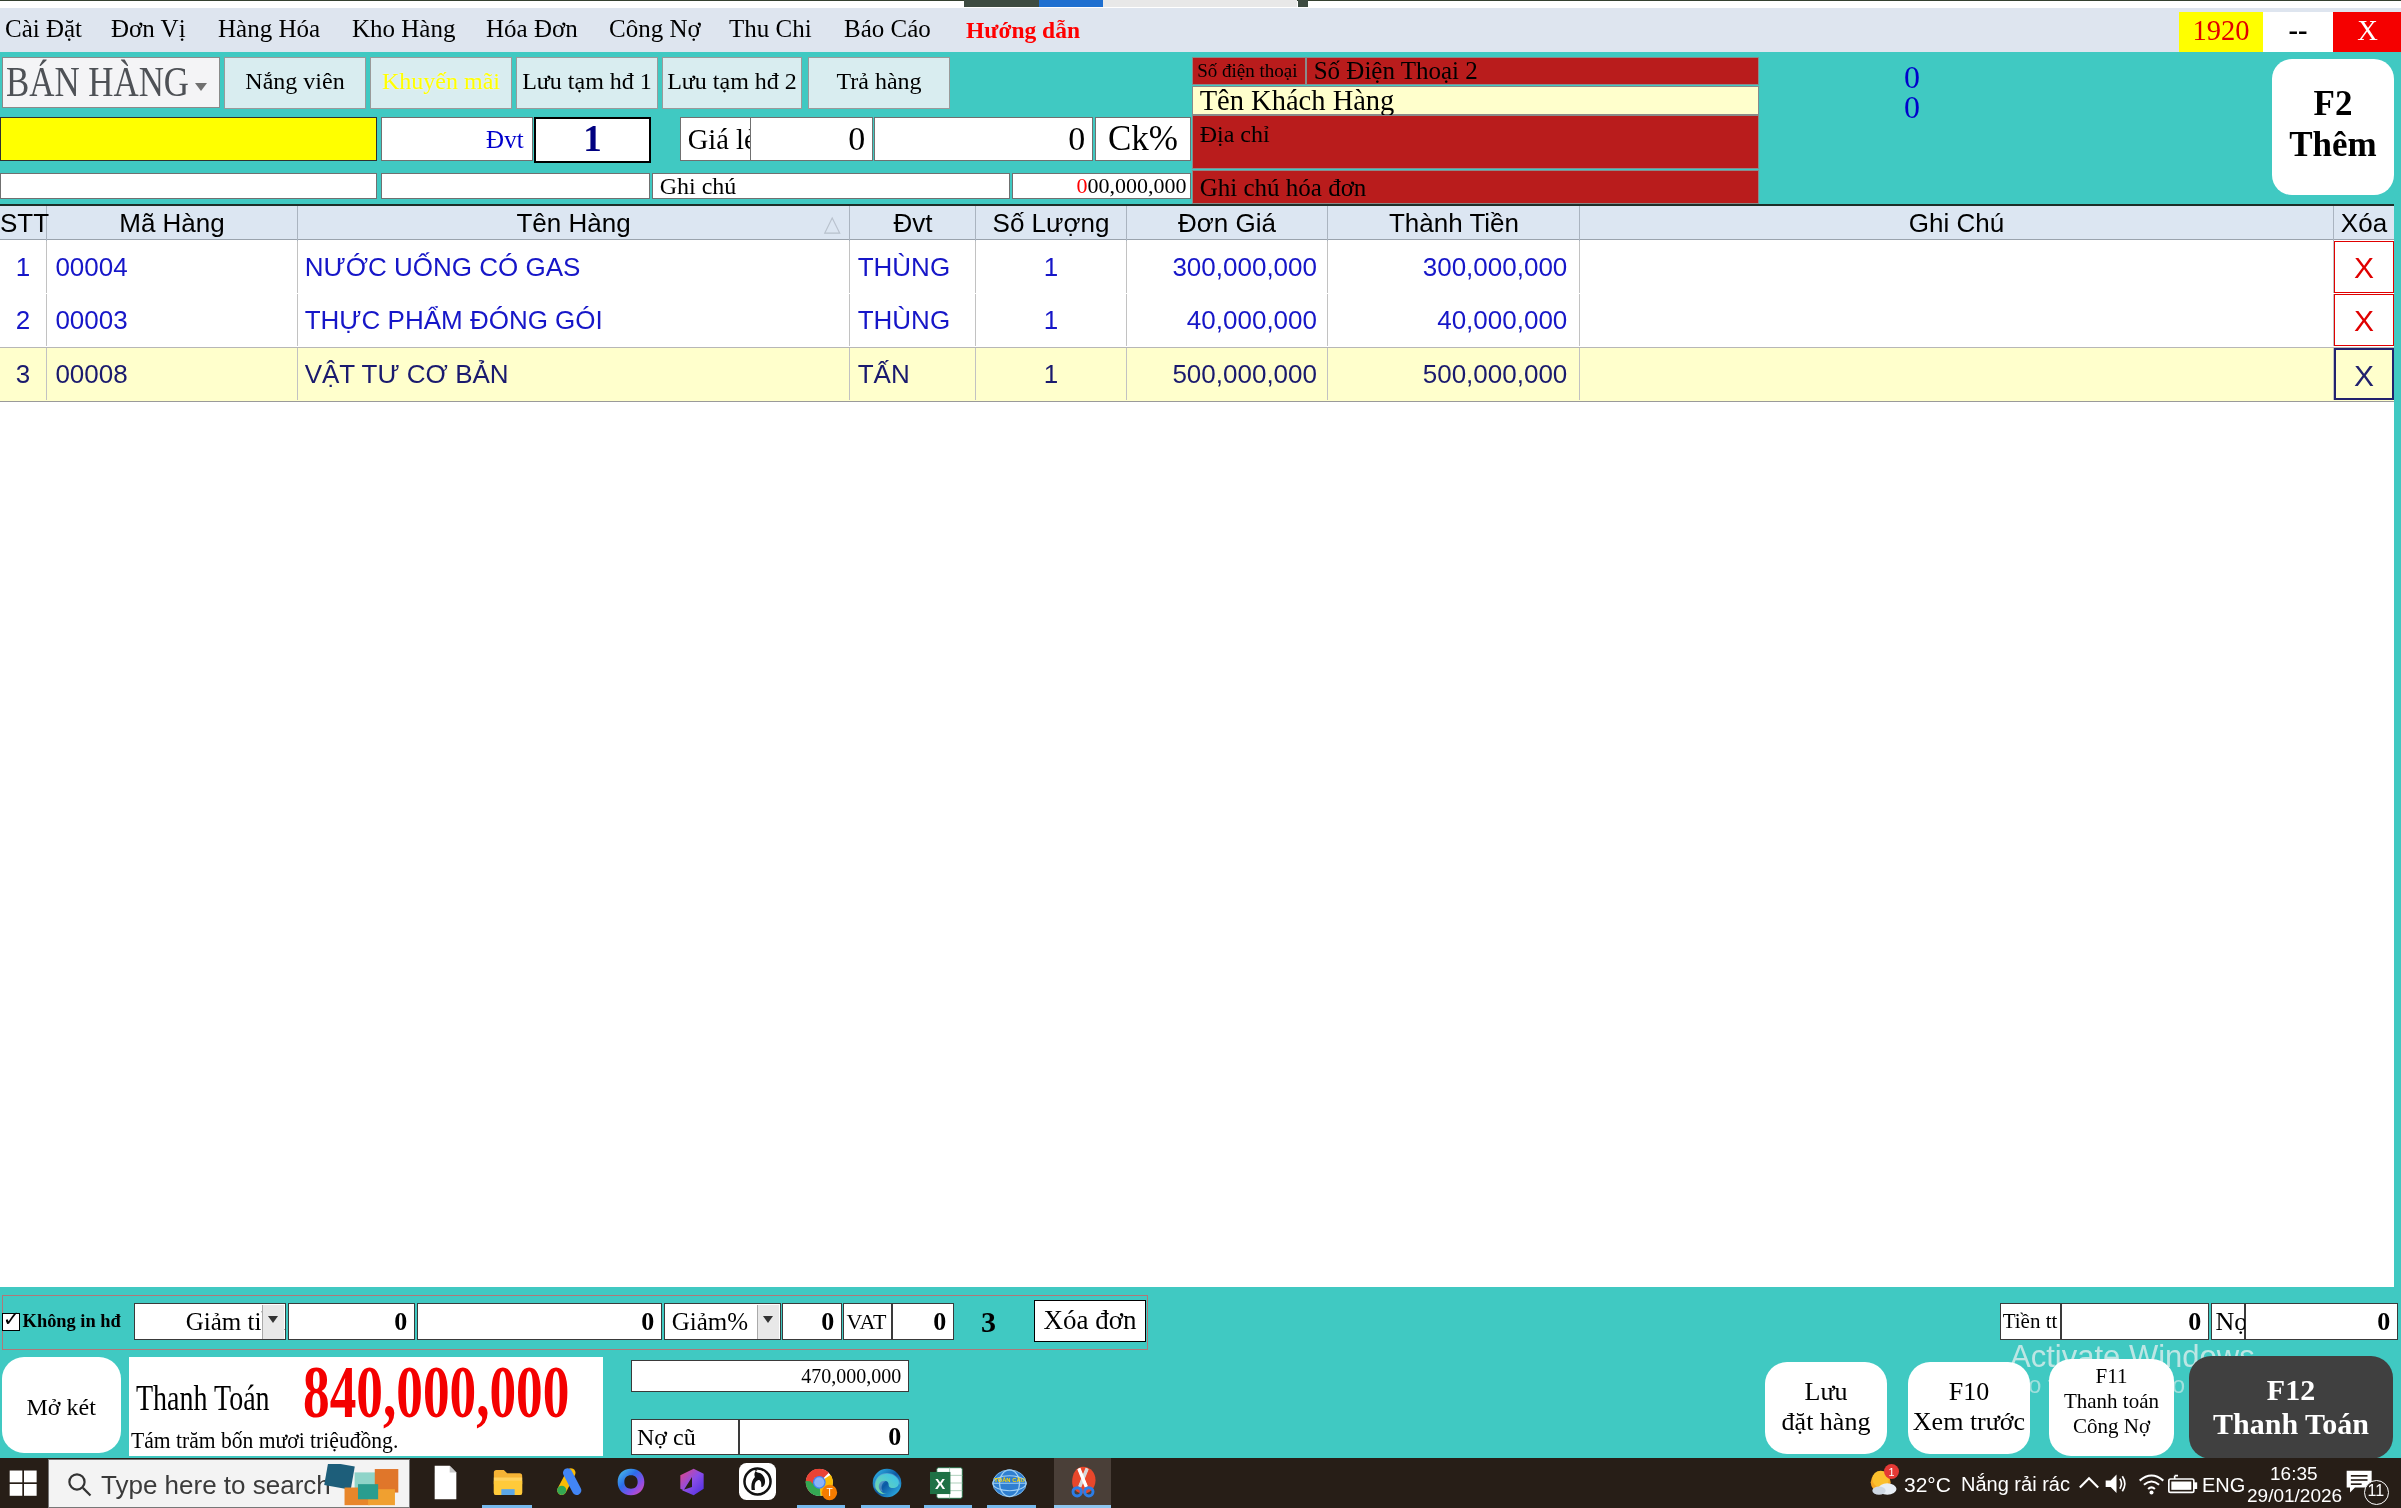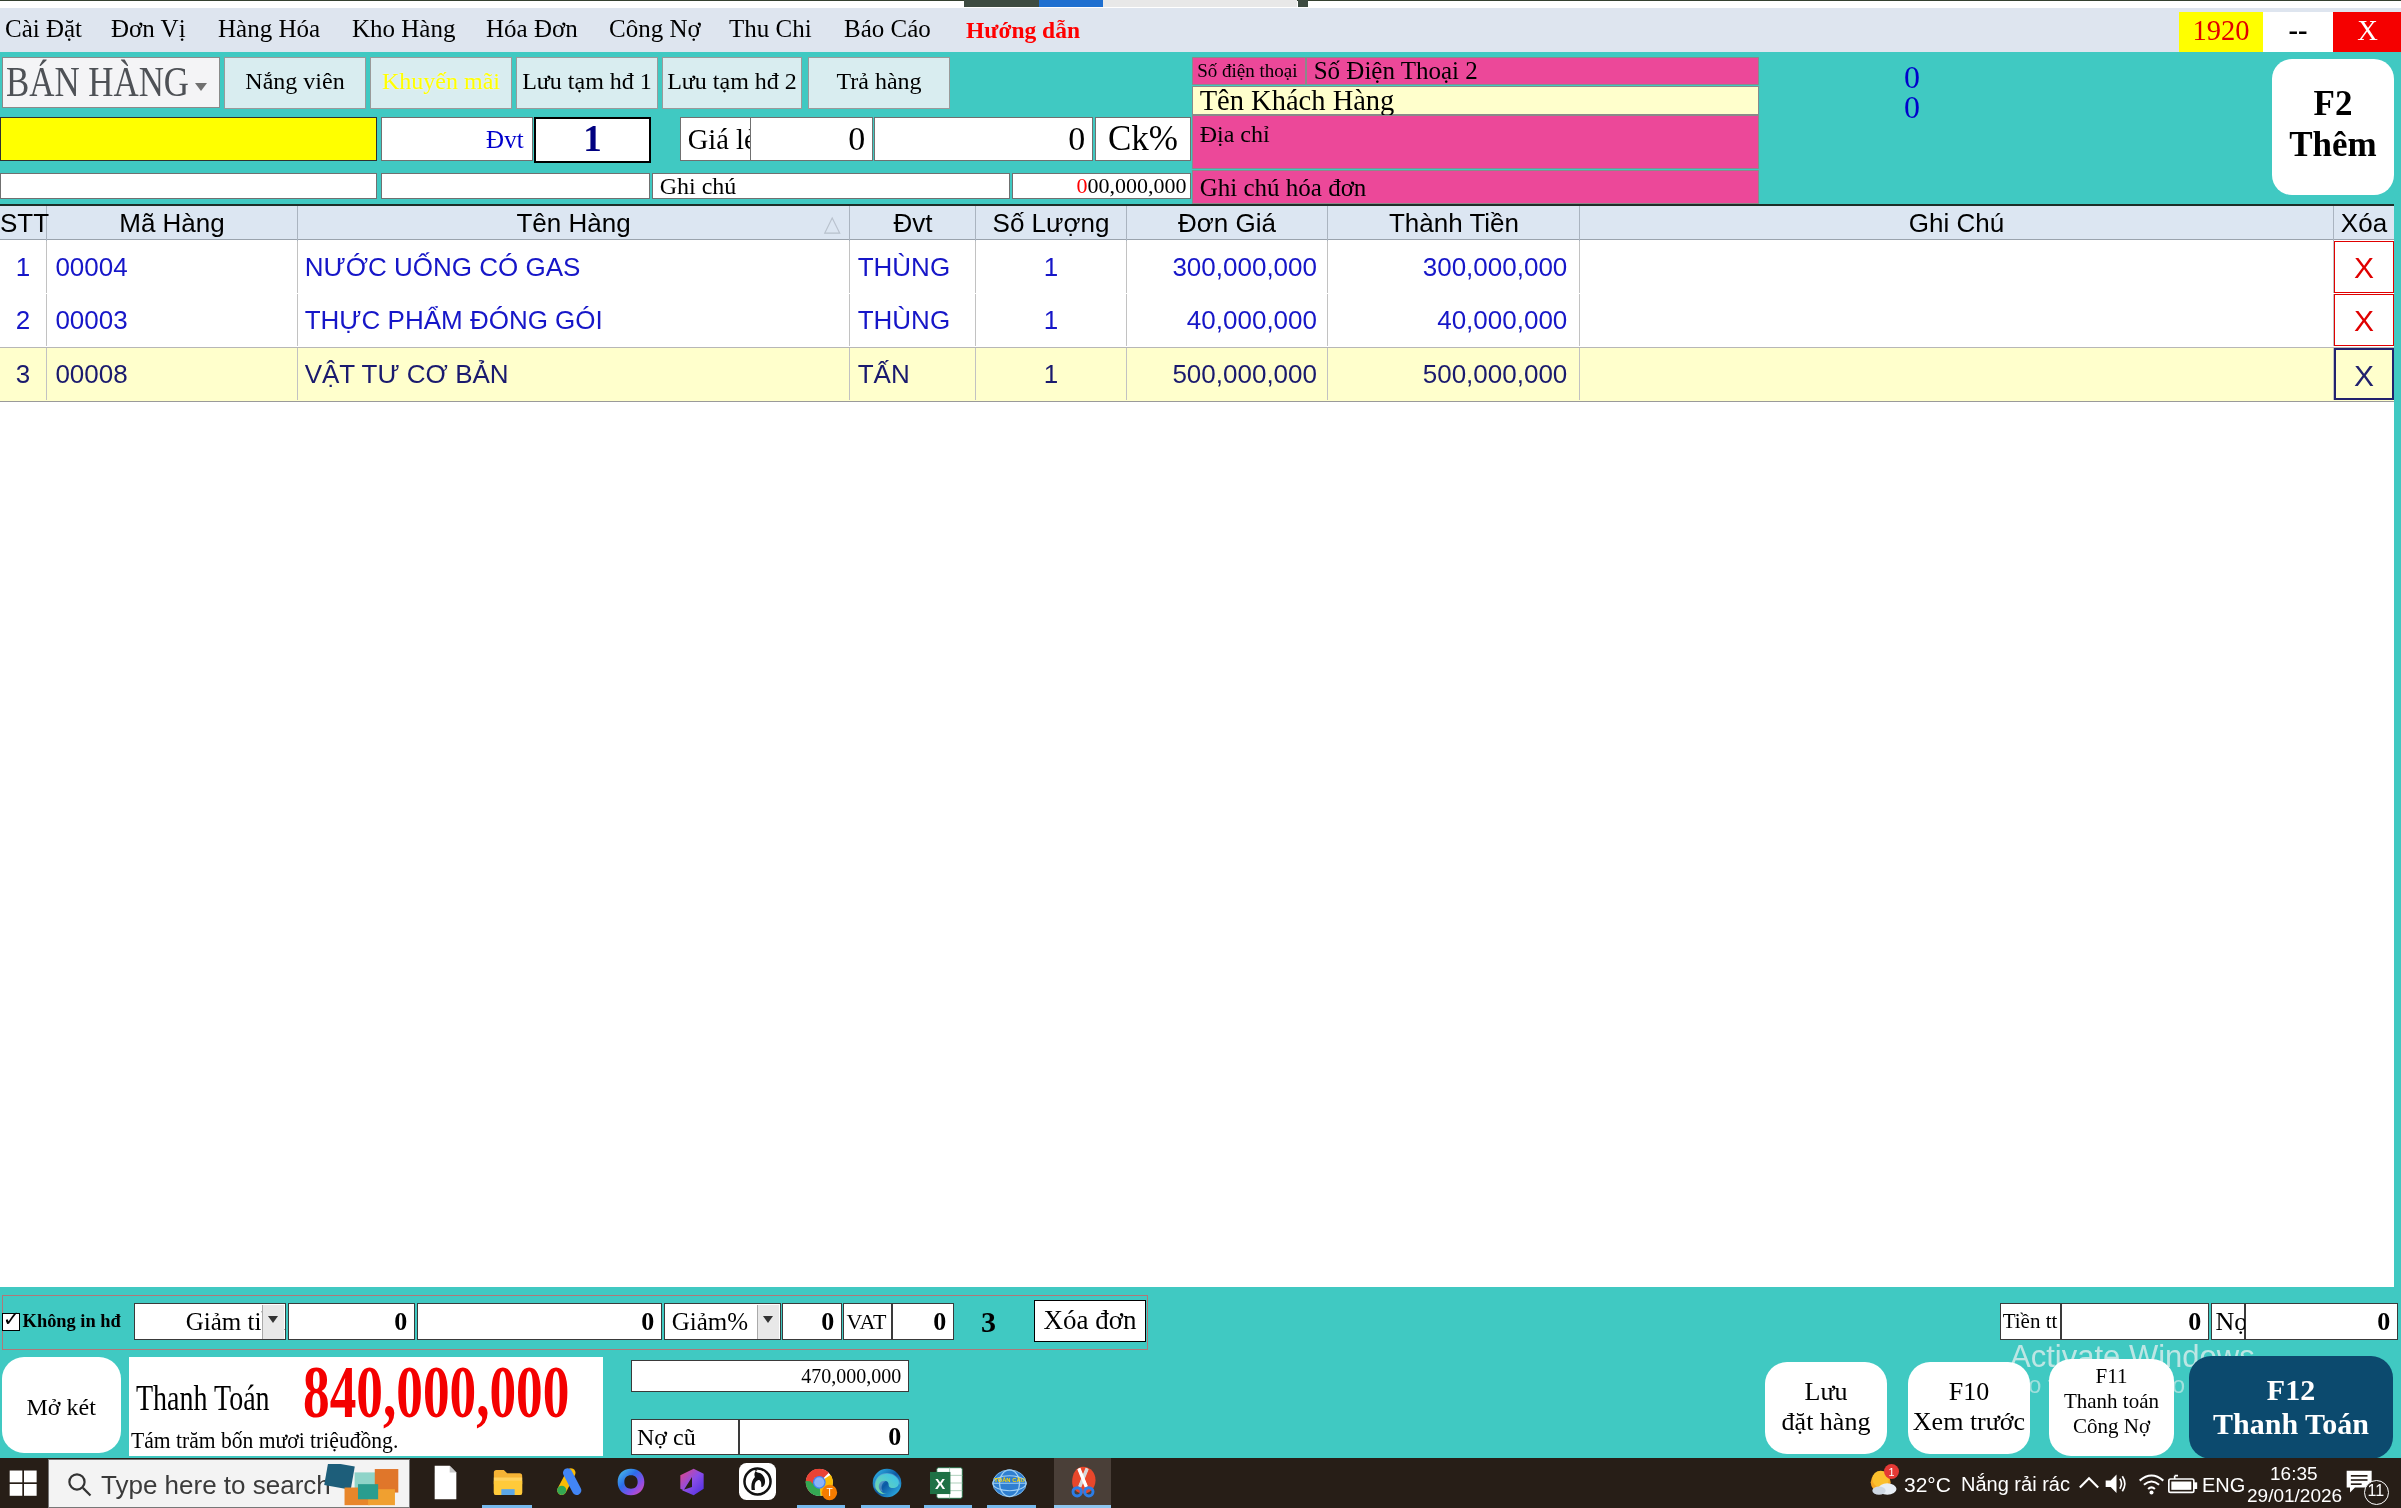--- a/index.html
+++ b/index.html
@@ -21,21 +21,21 @@
 
 #teal { left:0; top:52px; width:2401px; height:164px; background:#40c9c2; }
 #banhang { left:1.7px; top:5px; width:218px; height:51px; background:#f4f4f6; border:0.8px solid #8a8a8a; color:#4e5156; font-size:42px; }
 #banhang .txt { position:absolute; left:3.4px; top:0px; white-space:nowrap; transform:scaleX(0.83); transform-origin:left center;}
 #banhang .dd:after { content:""; position:absolute; left:192px; top:25px; border:6.7px solid transparent; border-top:8.4px solid #707070; }
 .tbtn { position:absolute; top:5px; height:52px; background:#d9edf0; border:1.7px solid #9a9a9a; color:#000; font-size:24px; text-align:center; line-height:47px; white-space:nowrap; }
 
 .cell { position:absolute; background:#fff; border:0.8px solid #707070; font-size:28.5px; white-space:nowrap;}
 #yellowbox { left:0px; top:65px; width:377px; height:44px; background:#ffff00; border:0.8px solid #303030; }
 
-.crow { position:absolute; left:1192px; width:567px; background:#ec4899; border:0.8px solid #8a8a8a; font-size:25px; color:#000; padding-left:6.7px; }
+.crow { position:absolute; left:1192px; width:567px; background:#b91c1c; border:0.8px solid #8a8a8a; font-size:25px; color:#000; padding-left:6.7px; }
 
 #f2btn { left:2272px; top:6.7px; width:122px; height:136px; background:#fff; border-radius:20px; text-align:center; color:#000; }
 #f2btn .l1 { margin-top:25px; font-size:35px; font-weight:bold; }
 #f2btn .l2 { margin-top:1.7px; font-size:35px; font-weight:bold; }
 
 #tblhead { left:0; top:204px; width:2394px; height:36px; background:#dce6f2; border-top:2.5px solid #1d2e28; border-bottom:0.8px solid #9aa3ad; font-family:"Liberation Sans",sans-serif; font-size:26px; color:#000; }
 .hcell { position:absolute; top:0; height:35px; line-height:34px; text-align:center; border-right:1.7px solid #aab4c0; }
 .trow { position:absolute; left:0; width:2394px; height:54px; background:#fff; border-bottom:1.7px solid #b7b7b7; font-family:"Liberation Sans",sans-serif; font-size:26px; color:#1616c8; }
 .tcell { position:absolute; top:0; height:52px; line-height:52px; border-right:1.7px solid #c2c2c2; white-space:nowrap; }
 .xdel { font-family:"Liberation Sans",sans-serif; font-size:30px; text-align:center; }
@@ -197,21 +197,21 @@
 
     <div class="wbtn" style="left:1765px; top:75px; width:122px; height:92px; font-size:26px;">
         <div style="margin-top:15px;">Lưu<br>đặt hàng</div>
       </div>
     <div class="wbtn" style="left:1908px; top:75px; width:122px; height:92px; font-size:26px;">
         <div style="margin-top:15px;">F10<br>Xem trước</div>
       </div>
     <div class="wbtn" style="left:2049px; top:72px; width:125px; height:97px; font-size:21px;">
         <div style="margin-top:5px;">F11<br>Thanh toán<br>Công Nợ</div>
       </div>
-    <div class="wbtn" style="left:2189px; top:69px; width:204px; height:103px; background:#0c4a6e; color:#fff; font-weight:bold; font-size:30px;">
+    <div class="wbtn" style="left:2189px; top:69px; width:204px; height:103px; background:#404040; color:#fff; font-weight:bold; font-size:30px;">
         <div style="margin-top:17px;">F12<br>Thanh Toán</div>
       </div>
   </div>
 
   <div id="taskbar" class="abs"></div>
   <div id="search" class="abs">
     <svg class="abs" style="left:17px; top:11px;" width="27" height="27" viewBox="0 0 32 32">
         <circle cx="13" cy="13" r="9" fill="none" stroke="#333" stroke-width="2.6"></circle>
         <line x1="20" y1="20" x2="29" y2="29" stroke="#333" stroke-width="2.6"></line>
       </svg>

